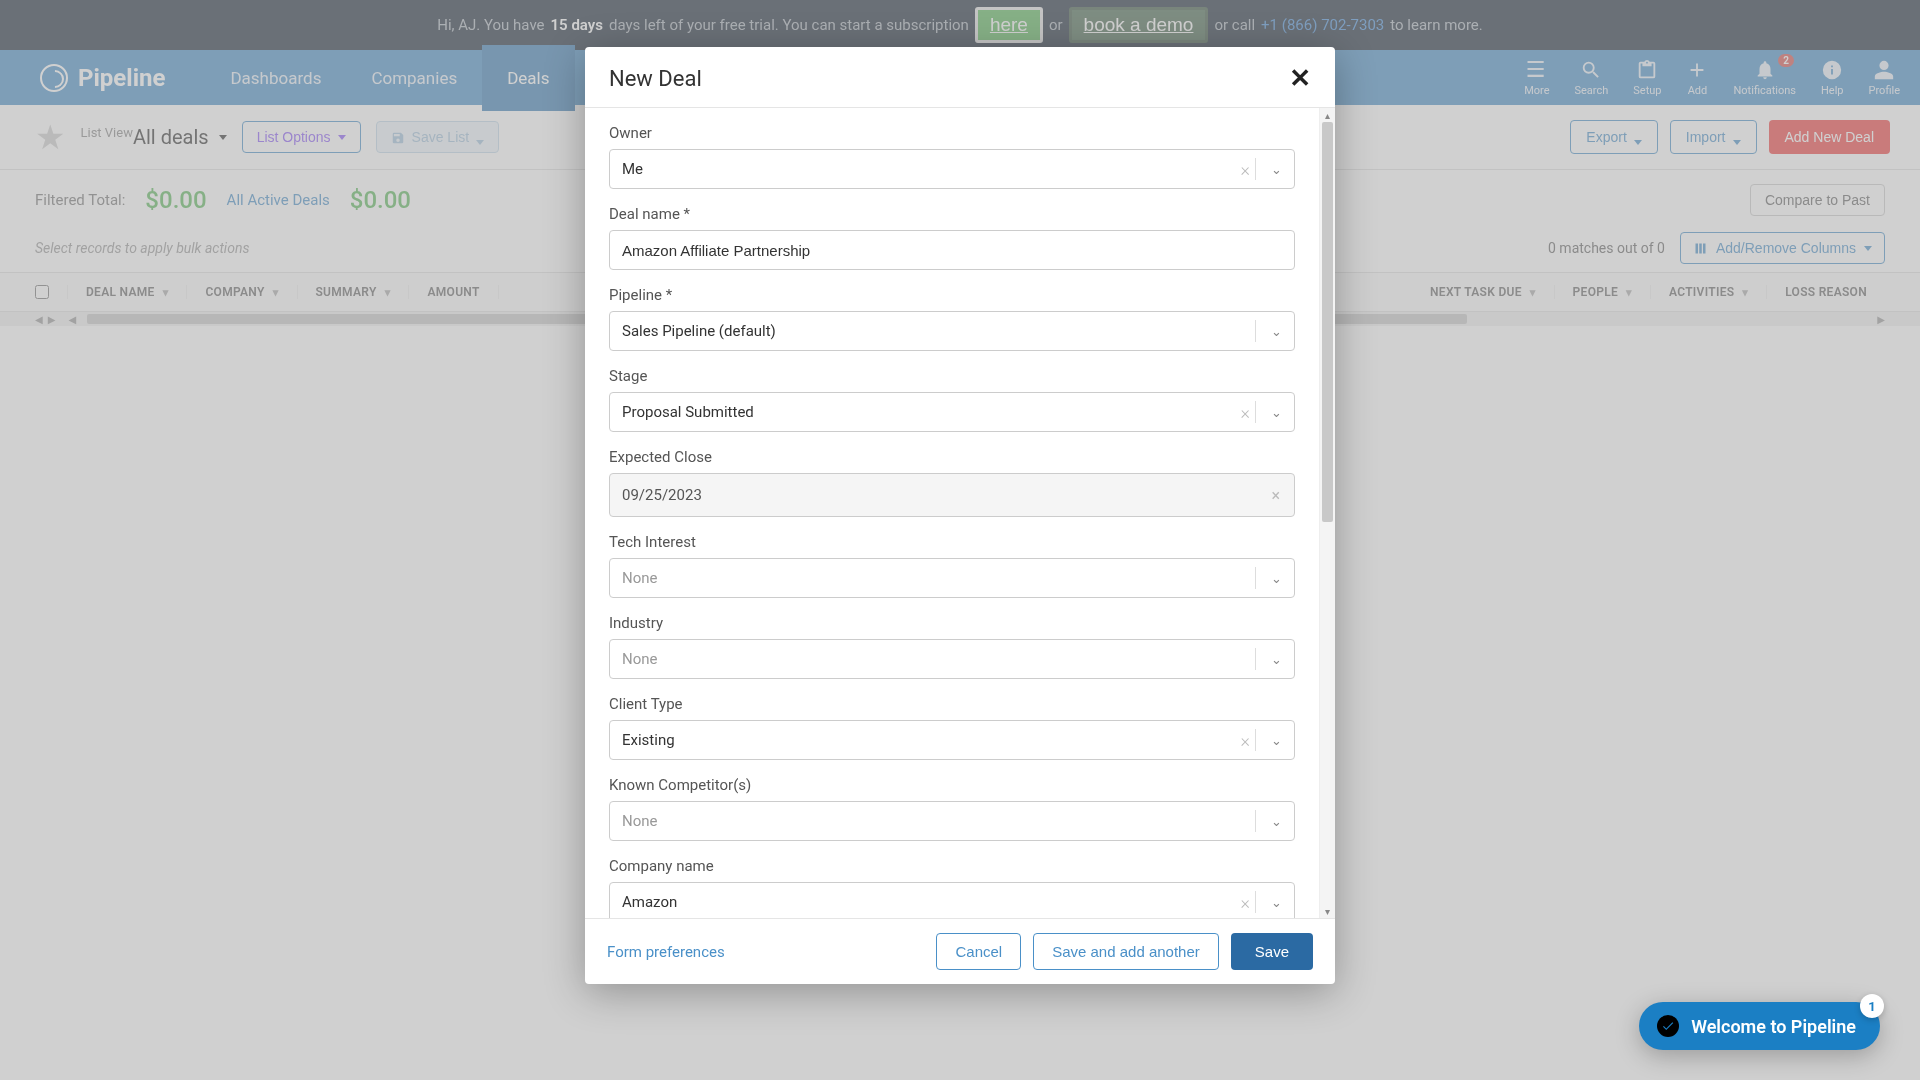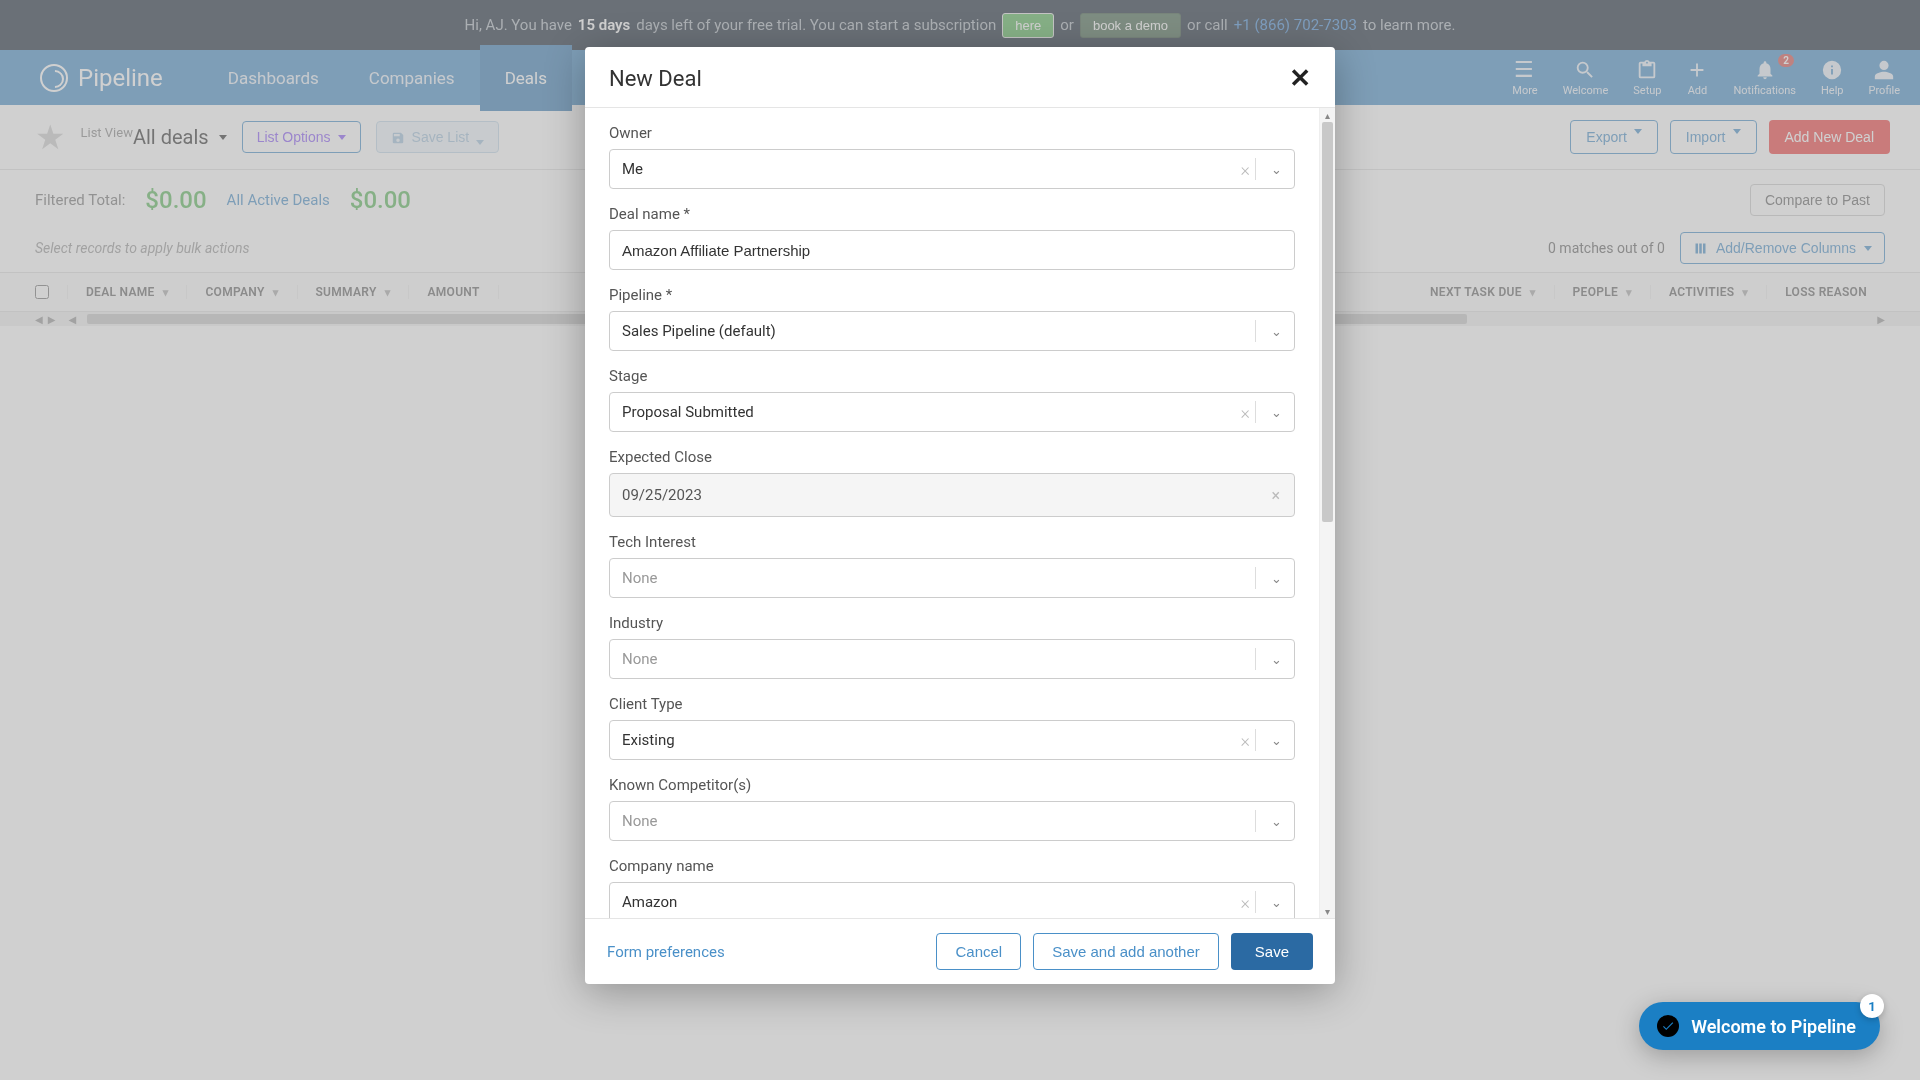--- a/index.html
+++ b/index.html
@@ -1,49 +1,49 @@
 <!DOCTYPE html>
 <html><head>
 <meta charset="utf-8">
 <style>
 * { box-sizing: border-box; margin: 0; padding: 0; }
 body { font-family: -apple-system, BlinkMacSystemFont, "Segoe UI", Roboto, Helvetica, Arial, sans-serif; background: #fff; width: 1920px; height: 1080px; overflow: hidden; position: relative; color: #333; }
 
 
 .trial-banner { background: #1d2b3a; color: #aeb6bf; height: 50px; display: flex; align-items: center; justify-content: center; font-size: 15px; gap: 6px; }
 .trial-banner b { color: #fff; font-weight: 600; }
-.trial-btn { background: #5cb85c; border: 1px solid #e5e5e5; color: #fff; padding: 4px 12px; border-radius: 3px; font-size: 13px; cursor: pointer; }
+.trial-btn { background: #5cb85c; border: 3px solid #e5e5e5; color: #fff; padding: 4px 12px; border-radius: 3px; font-size: 19px; cursor: pointer; text-decoration: underline; }
 .trial-btn.demo { background: #4a6b52; border-color:#3e5a45; }
 .phone-link { color: #4a90d9; }
 
 
 .topnav { background: #4a90c8; height: 55px; display: flex; align-items: center; color: #fff; padding: 0 20px 0 40px; }
 .brand { display:flex; align-items:center; gap:10px; margin-right:40px; }
 .brand-logo { width:28px;height:28px;border:2px solid #fff;border-radius:50%;position:relative; }
 .brand-logo::after{content:"";position:absolute;width:14px;height:14px;border:2px solid #fff;border-radius:50%;border-top-color:transparent;border-left-color:transparent;top:4px;left:4px;transform:rotate(-45deg);}
-.brand-name { font-size:24px; font-weight:400; }
+.brand-name { font-size:24px; font-weight:700; }
 .nav-tabs { display:flex; gap:0; }
 .nav-tab { padding: 0 25px; height:66px; display:flex;align-items:center; cursor:pointer; font-size:17px; color:#e8f0f8;}
 .nav-tab.active { background: #3d7fb5; color:#fff;}
 .nav-right { margin-left:auto; display:flex; gap:25px; align-items:center; }
 .nav-icon-item { display:flex; flex-direction:column; align-items:center; gap:3px; cursor:pointer; color:#e8f0f8; position:relative;}
 .nav-icon-item svg, .nav-icon-item .icon-glyph { width:22px;height:22px; fill:#e8f0f8; font-size:22px; line-height:1;}
 .nav-icon-label { font-size:11px; }
 .nav-badge { position:absolute; top:-5px; right:2px; background:#d9534f; color:#fff; font-size:10px; padding:1px 5px; border-radius:8px; font-weight:600;}
 
 
 .list-bar { height:65px; border-bottom:1px solid #e0e0e0; display:flex; align-items:center; padding: 0 30px 0 35px; gap:15px; }
 .star-icon { color:#cfcfcf; font-size:34px; }
 .list-title-group { display:flex; }
 .list-title-small { font-size:13px; color:#888; }
 .list-title-main { font-size:20px; color:#333; display:flex;align-items:center;gap:10px;}
 .list-dropdown-btn { border:1px solid #4a90c8; color:#8b5cf6; background:#fff; padding:7px 14px; border-radius:4px; font-size:14px; cursor:pointer; display:inline-flex;align-items:center;gap:7px;}
 .save-list-btn { border:1px solid #a8c8e0; background:#e8f0f8; color:#7aa8cc; padding:7px 14px; border-radius:4px; font-size:14px; cursor:pointer; display:inline-flex; align-items:flex-end; gap:7px; opacity:0.7;}
 .list-right { margin-left:auto; display:flex; gap:12px;}
-.export-btn, .import-btn { border:1px solid #4a90c8; color:#4a90c8; background:#fff; padding:8px 15px; border-radius:4px; font-size:14px; cursor:pointer;display:inline-flex;align-items:flex-start;gap:7px;}
+.export-btn, .import-btn { border:1px solid #4a90c8; color:#4a90c8; background:#fff; padding:8px 15px; border-radius:4px; font-size:14px; cursor:pointer;display:inline-flex;align-items:flex-end;gap:7px;}
 .add-deal-btn { background:#ef4444; color:#fff; border:none; padding:9px 16px; border-radius:4px; font-size:14px; cursor:pointer;}
 
 
 .totals-row { padding: 14px 35px 8px; display:flex; align-items:center; gap:20px; }
 .filtered-label { color:#777; font-size:15px; }
 .total-amt { color:#5cb85c; font-size:24px; font-weight:500;text-align:center;}
 .active-link { color:#4a90c8; font-size:15px;}
 
 
 .bulk-row { padding: 8px 35px; display:flex; align-items:center; justify-content:space-between; }
@@ -128,21 +128,21 @@
   </div>
   <div class="nav-right">
     <div class="nav-icon-item">
       <span class="icon-glyph">☰</span>
       <span class="nav-icon-label">More</span>
     </div>
     <div class="nav-icon-item">
       <svg viewBox="0 0 24 24">
           <path d="M15.5 14h-.79l-.28-.27A6.47 6.47 0 0016 9.5 6.5 6.5 0 109.5 16a6.47 6.47 0 004.23-1.57l.27.28v.79l5 5L20.49 19l-5-5zm-6 0C7 14 5 12 5 9.5S7 5 9.5 5 14 7 14 9.5 12 14 9.5 14z"></path>
         </svg>
-      <span class="nav-icon-label">Welcome</span>
+      <span class="nav-icon-label">Search</span>
     </div>
     <div class="nav-icon-item">
       <svg viewBox="0 0 24 24">
           <path d="M19 3h-4.18C14.4 1.84 13.3 1 12 1s-2.4.84-2.82 2H5a2 2 0 00-2 2v14a2 2 0 002 2h14a2 2 0 002-2V5a2 2 0 00-2-2zm-7 0a1 1 0 110 2 1 1 0 010-2zm7 16H5V5h2v3h10V5h2v14z"></path>
         </svg>
       <span class="nav-icon-label">Setup</span>
     </div>
     <div class="nav-icon-item">
       <svg viewBox="0 0 24 24">
           <path d="M19 13h-6v6h-2v-6H5v-2h6V5h2v6h6v2z"></path>

